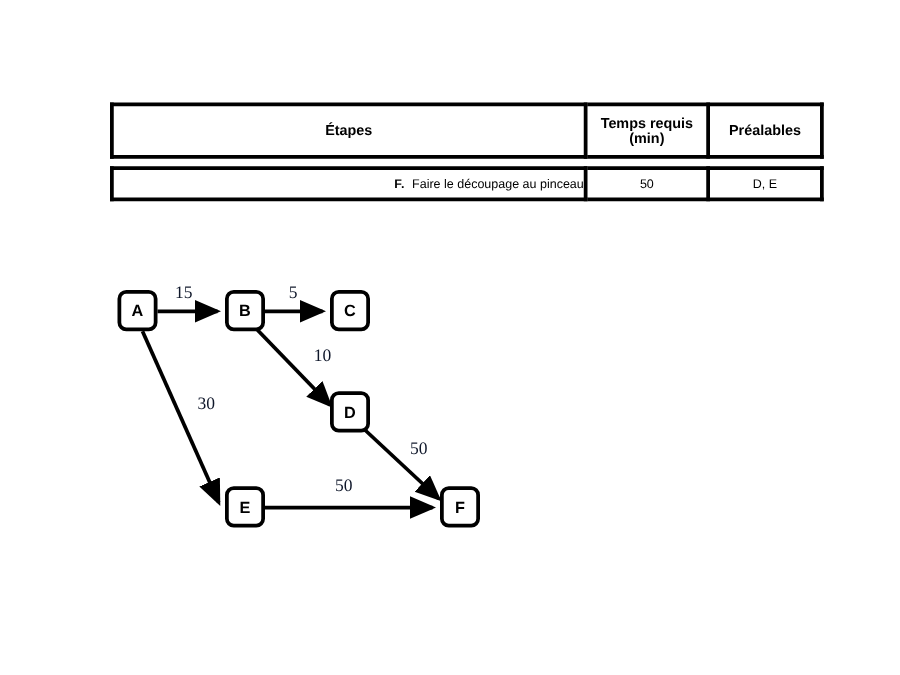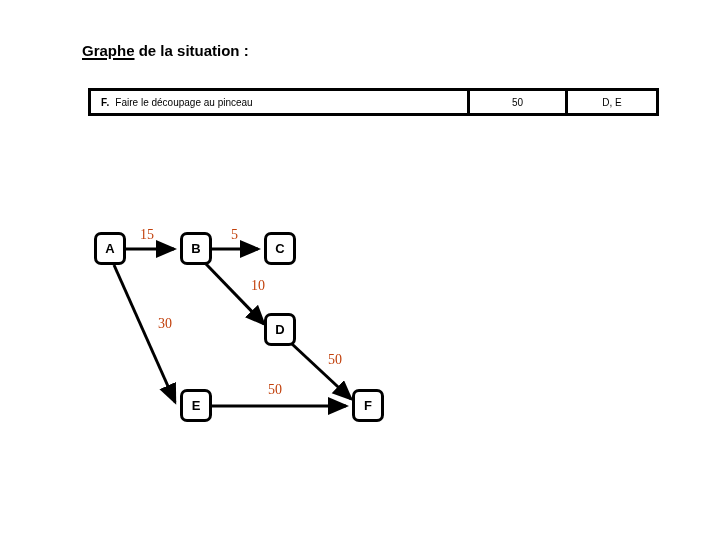--- a/index.html
+++ b/index.html
@@ -73,21 +73,21 @@
     padding: 0;
     line-height: 0;
     font-size: 0;
   }
   .data-row td {
     height: 22px;
     font-size: 10px;
     font-weight: normal;
   }
   .data-row td.c-etapes {
-    text-align: left;
+    text-align: right;
     padding-left: 10px;
   }
   .data-row td.c-etapes .code {
     font-weight: bold;
     letter-spacing: 0.5px;
   }
   .col-etapes { width: 379px; }
   .col-temps  { width: 98px; }
   .col-prea   { width: 91px; }
   .hdr-line2 { display: block; }
@@ -113,44 +113,49 @@
     align-items: center;
     justify-content: center;
     font-size: 13px;
     font-weight: bold;
     color: #000000;
     font-family: "Liberation Sans", sans-serif;
     z-index: 3;
   }
   .edge-label {
     position: absolute;
-    color: #c2410c;
+    color: #0f172a;
     font-size: 14px;
     font-family: "Liberation Serif", serif;
     white-space: nowrap;
     z-index: 4;
   }
 </style>
 </head>
 <body>
 
 <div id="slide">
 
-  <div id="title">
-    <span class="underline">Graphe</span><span> de la situation :</span>
-  </div>
 
   <div id="table-wrap">
     <table class="tbl">
       <colgroup>
         <col class="col-etapes">
         <col class="col-temps">
         <col class="col-prea">
       </colgroup>
       <tbody>
+        <tr class="hdr-row">
+          <td class="c-etapes">Étapes</td>
+          <td>
+            <span>Temps requis</span>
+            <span class="hdr-line2">(min)</span>
+          </td>
+          <td>Préalables</td>
+        </tr>
         <tr class="gap-row">
           <td></td>
             <td></td>
             <td></td>
         </tr>
         <tr class="data-row">
           <td class="c-etapes"><span class="code">F.</span>&nbsp; <span>Faire le découpage au pinceau</span></td>
           <td>50</td>
           <td>D, E</td>
         </tr>

